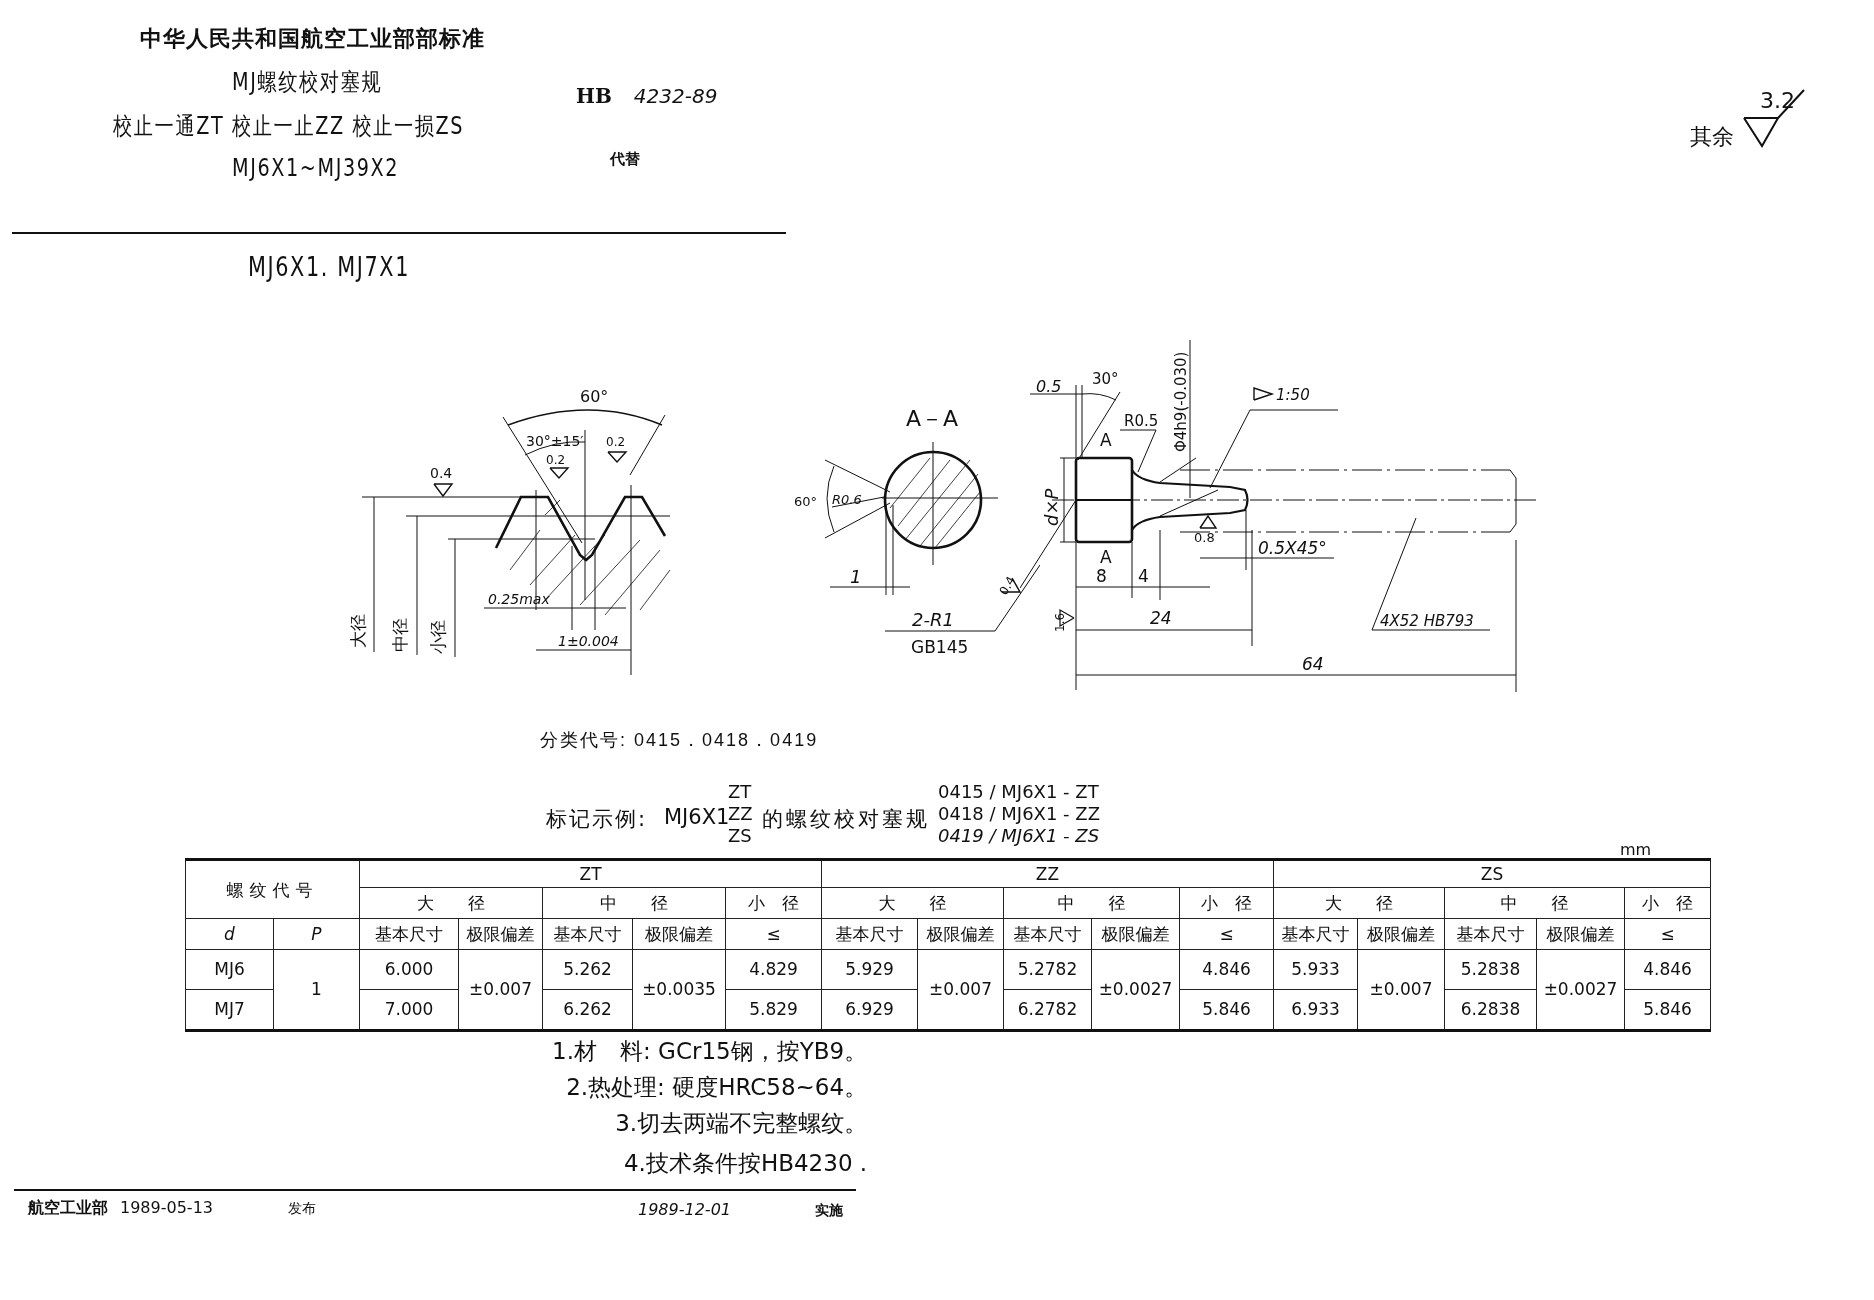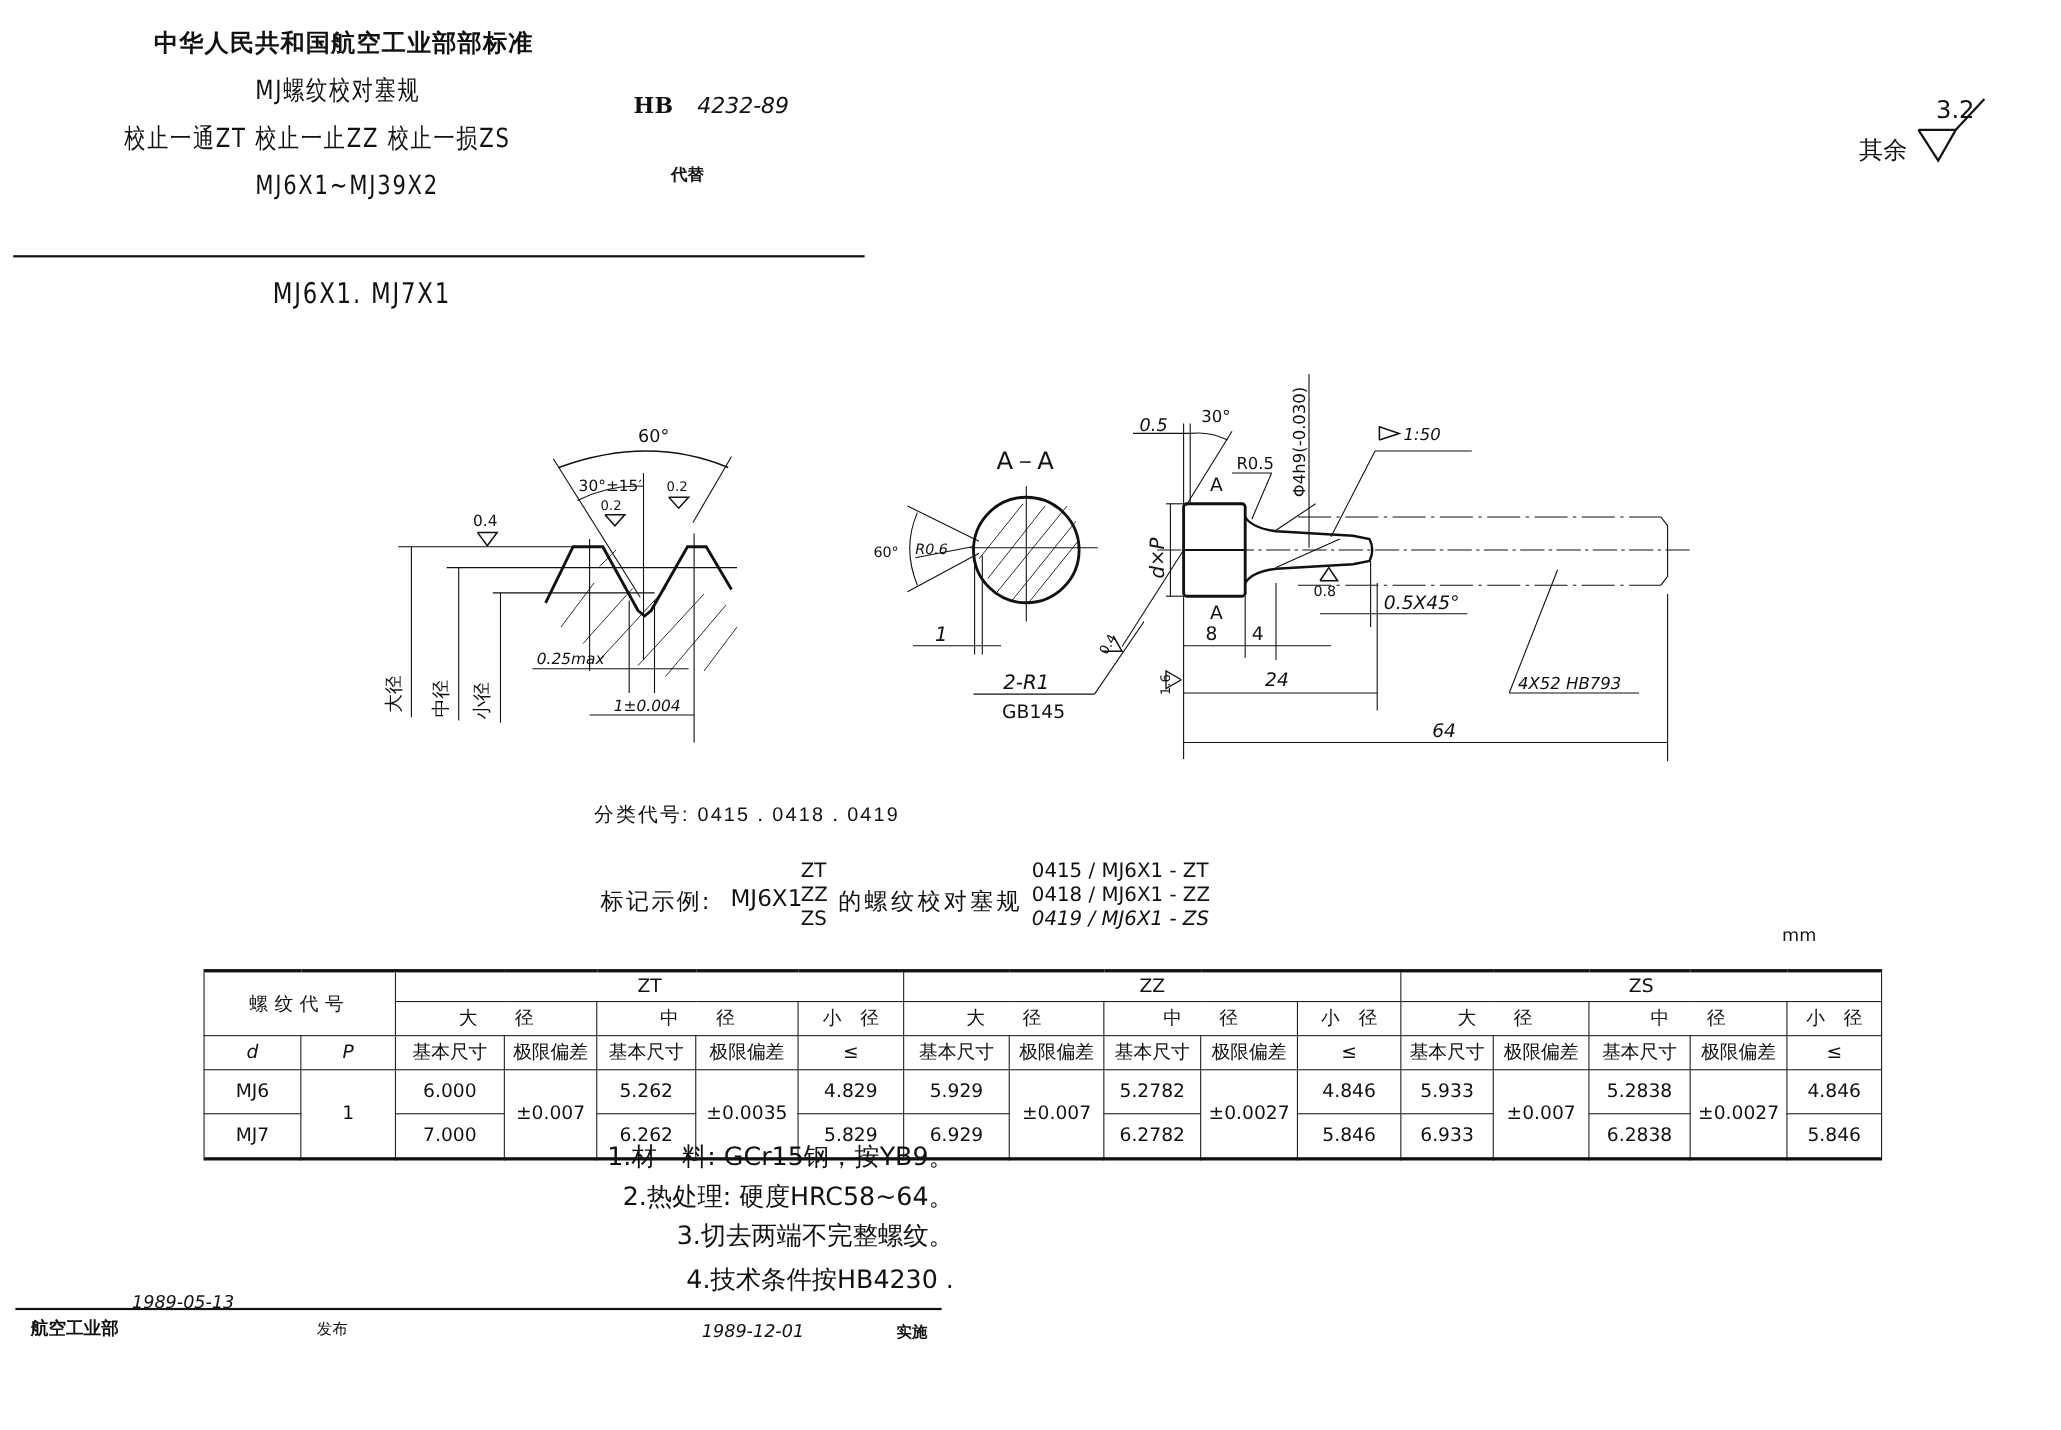--- a/index.html
+++ b/index.html
@@ -9,21 +9,21 @@
   .narrow { font-family: "Liberation Sans Narrow", "Liberation Sans", sans-serif; }
   .hdr-std { left: 140px; top: 24px; font-size: 22px; font-weight: bold; letter-spacing: 1px; }
   .title-line { font-size: 24px; letter-spacing: 2px; transform: scaleX(0.8); transform-origin: left center; }
   .hb { font-size: 20px; }
   .hb b { font-family: "DejaVu Serif", serif; font-size: 20px; margin-right: 22px; }
   .hb i { font-family: "DejaVu Sans", sans-serif; font-size: 20px; }
   .rule { background: #111; }
   .rough { font-size: 22px; }
   svg text { font-family: "DejaVu Sans", sans-serif; fill: #111; }
   
-  table.spec { position: absolute; left: 185px; top: 881px; border-collapse: collapse; font-size: 17px; }
+  table.spec { position: absolute; left: 185px; top: 858px; border-collapse: collapse; font-size: 17px; }
   table.spec td { border: 1px solid #222; text-align: center; padding: 0; height: 30px; line-height: 30px; white-space: nowrap; }
   table.spec tr.r0 td { height: 26px; line-height: 26px; }
   table.spec tr.r1 td { height: 30px; }
   table.spec tr.r2 td { height: 28px; }
   table.spec tr.d td { height: 39px; line-height: 39px; }
   table.spec { border-top: 3px solid #111; border-bottom: 3px solid #111; }
   .hcell { letter-spacing: 6px; }
   .notes { font-size: 23px; }
   .notes div { height: 36px; }
   .notes .num { display: inline-block; width: 52px; }
@@ -317,16 +317,16 @@
 
 <div class="abs notes" style="left:522px; top:1036px;text-align:right;">
   <div><span class="num">1.</span><span>材　料: GCr15钢，按YB9。</span></div>
   <div><span class="num">2.</span><span>热处理: 硬度HRC58~64。</span></div>
   <div><span class="num">3.</span><span>切去两端不完整螺纹。</span></div>
   <div style="margin-top:4px;"><span class="num">4.</span><span>技术条件按HB4230 .</span></div>
 </div>
 
 <div class="abs rule" style="left:14px; top:1189px; width:842px; height:2px;"></div>
 <div class="abs footer bold" style="left:28px; top:1198px;">航空工业部</div>
-<div class="abs footer" style="left:120px; top:1174px; font-style:italic;">1989-05-13</div>
+<div class="abs footer" style="left:120px; top:1198px; ">1989-05-13</div>
 <div class="abs footer" style="left:288px; top:1200px; font-size:14px;">发布</div>
 <div class="abs footer" style="left:638px; top:1200px; font-style:italic;">1989-12-01</div>
 <div class="abs footer bold" style="left:800px; top:1202px; font-size:14px;margin-left:15px;">实施</div>
 
 </body></html>

